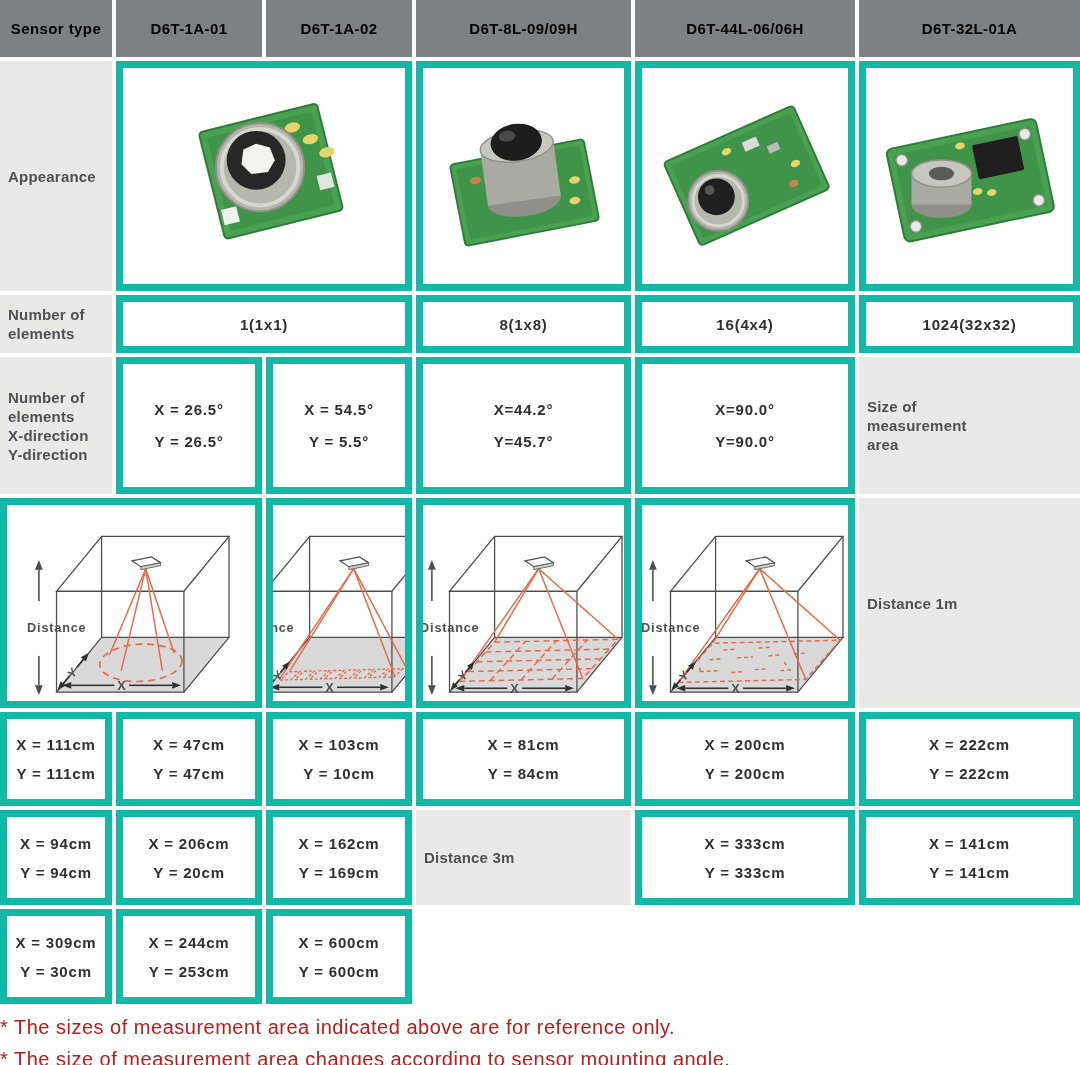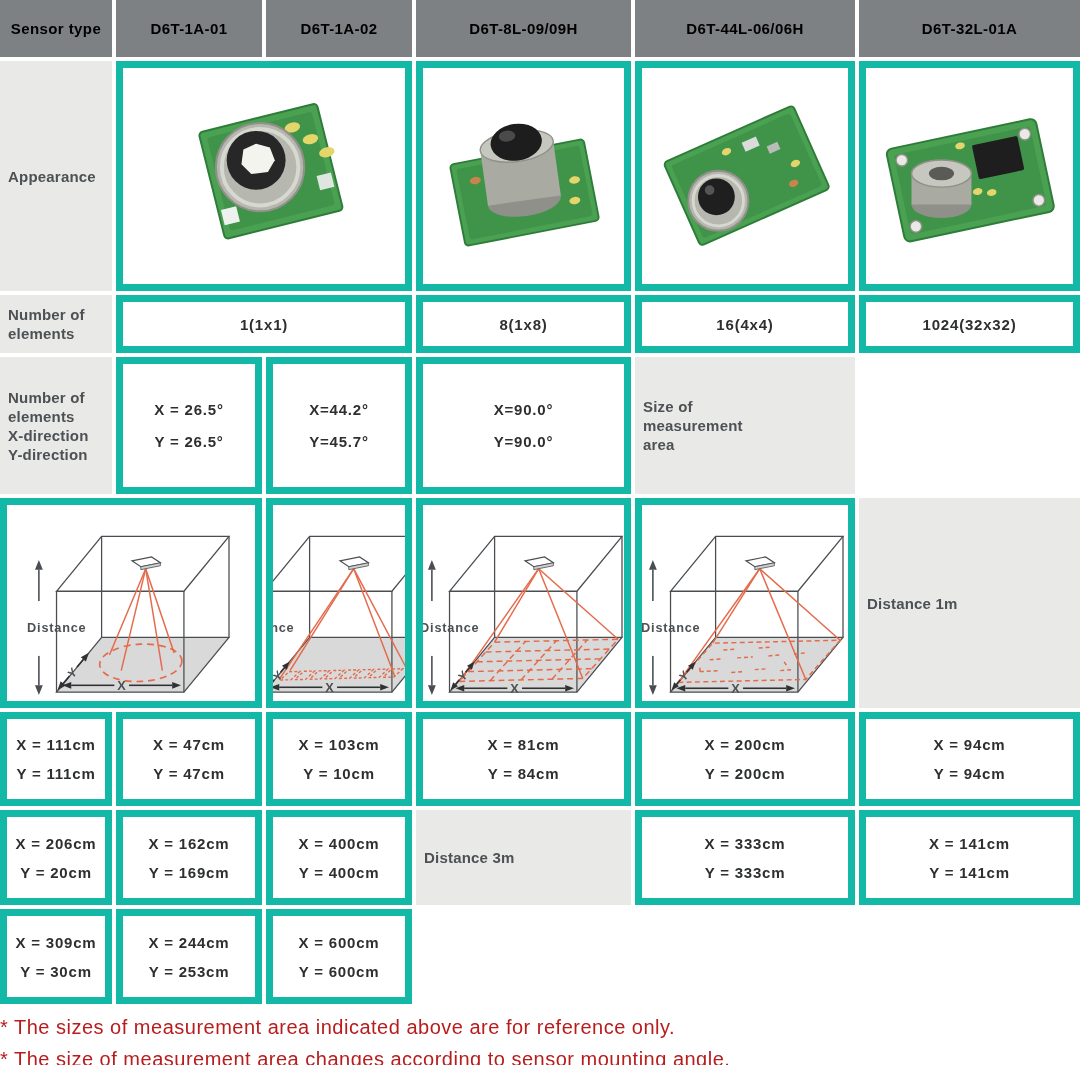--- a/index.html
+++ b/index.html
@@ -152,20 +152,24 @@
       <span>Number of</span>
       <span>elements</span>
       <span>X-direction</span>
       <span>Y-direction</span>
     </div>
     <div class="cell data pair">
       <span class="val-line">X = 26.5°</span>
       <span class="val-line">Y = 26.5°</span>
     </div>
     <div class="cell data pair">
+      <span class="val-line">X = 54.5°</span>
+      <span class="val-line">Y = 5.5°</span>
+    </div>
+    <div class="cell data pair">
       <span class="val-line">X=44.2°</span>
       <span class="val-line">Y=45.7°</span>
     </div>
     <div class="cell data pair">
       <span class="val-line">X=90.0°</span>
       <span class="val-line">Y=90.0°</span>
     </div>
 
     <div class="cell rlabel">
       <span>Size of</span>
@@ -402,34 +406,34 @@
     <div class="cell data pair-sm">
       <span class="val-line">X = 81cm</span>
       <span class="val-line">Y = 84cm</span>
     </div>
     <div class="cell data pair-sm">
       <span class="val-line">X = 200cm</span>
       <span class="val-line">Y = 200cm</span>
     </div>
 
     <div class="cell data pair-sm">
+      <span class="val-line">X = 222cm</span>
+      <span class="val-line">Y = 222cm</span>
+    </div>
+    <div class="cell data pair-sm">
       <span class="val-line">X = 94cm</span>
       <span class="val-line">Y = 94cm</span>
     </div>
     <div class="cell data pair-sm">
       <span class="val-line">X = 206cm</span>
       <span class="val-line">Y = 20cm</span>
     </div>
     <div class="cell data pair-sm">
       <span class="val-line">X = 162cm</span>
       <span class="val-line">Y = 169cm</span>
-    </div>
-    <div class="cell data pair-sm">
-      <span class="val-line">X = 400cm</span>
-      <span class="val-line">Y = 400cm</span>
     </div>
 
     <div class="cell rlabel">Distance 3m</div>
     <div class="cell data pair-sm">
       <span class="val-line">X = 333cm</span>
       <span class="val-line">Y = 333cm</span>
     </div>
     <div class="cell data pair-sm">
       <span class="val-line">X = 141cm</span>
       <span class="val-line">Y = 141cm</span>

